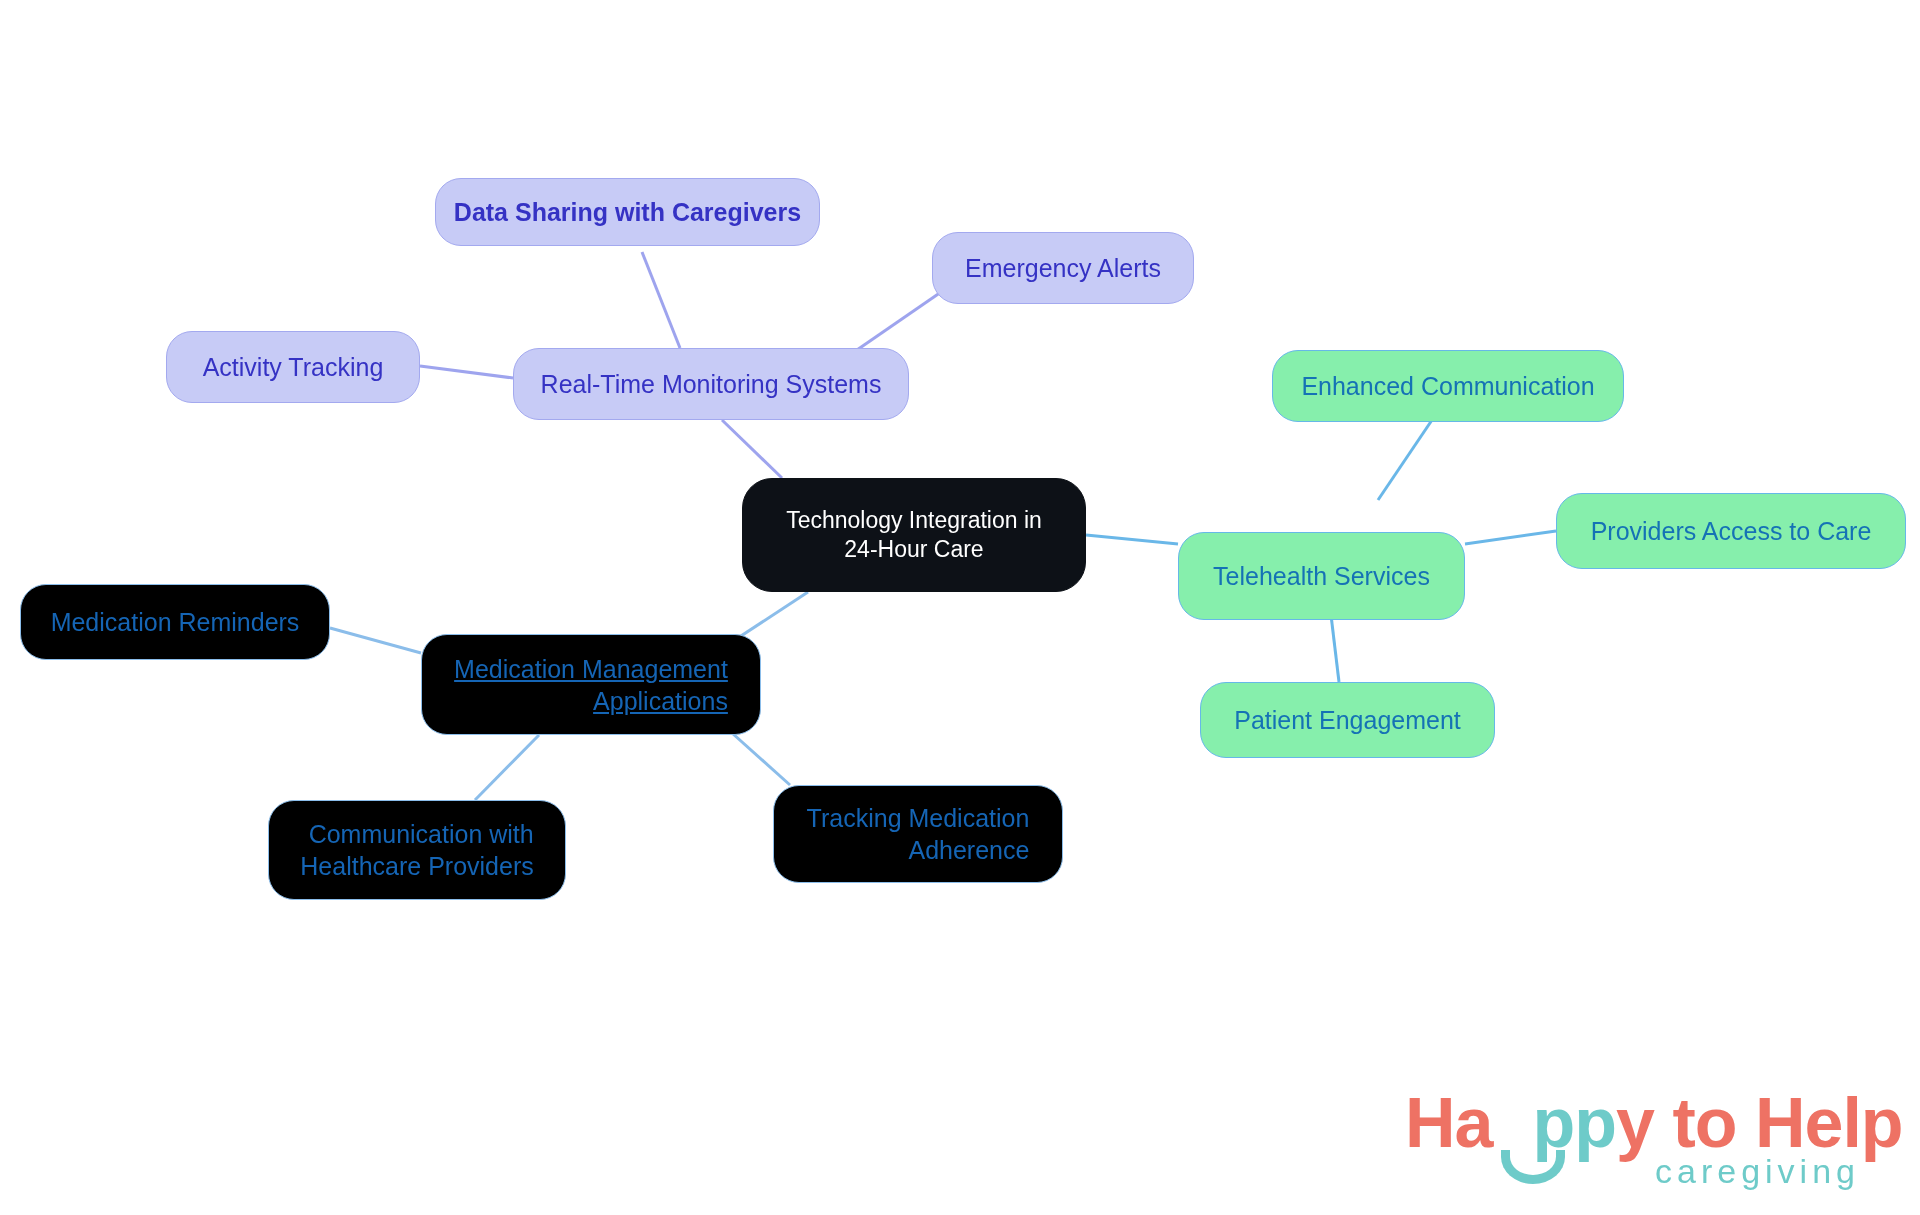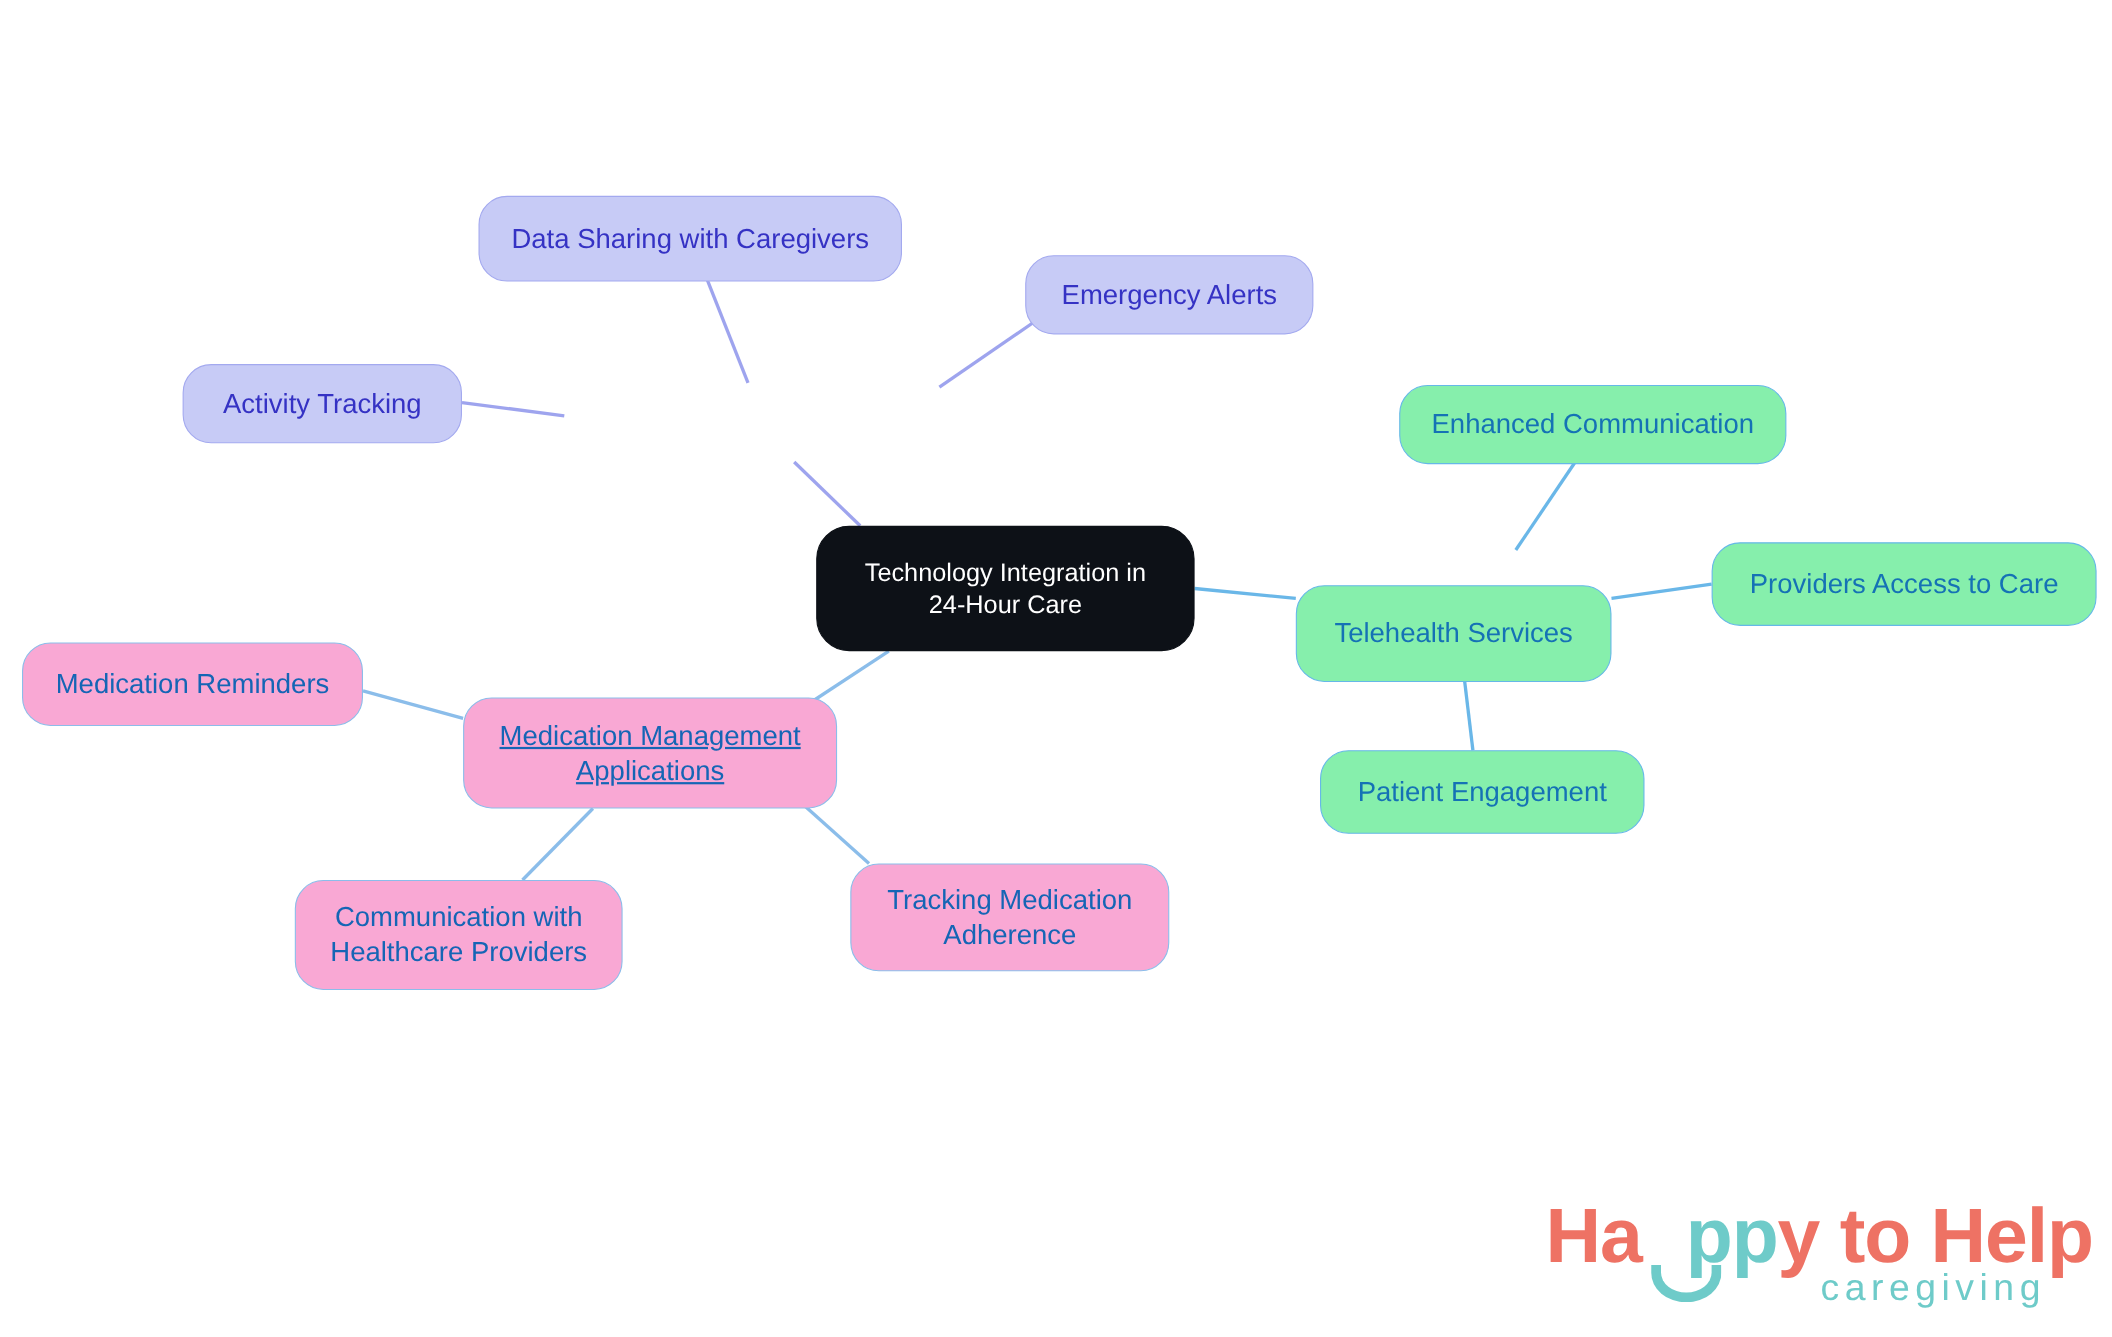--- a/index.html
+++ b/index.html
@@ -53,24 +53,25 @@
     color: #3532c4;
     font-size: 25px;
   }
   .node.blue-mid {
     background: #86efac;
     border-color: #66b8e8;
     color: #1572b5;
     font-size: 25px;
   }
   .node.blue-light {
-    background: #f9a8d4;
+    background: #000000;
     border-color: #8bbdea;
     color: #1565b5;
     font-size: 25px;
+    text-align: right;
   }
 
   
   #logo {
     position: absolute;
     left: 1405px;
     top: 1088px;
     width: 470px;
     height: 110px;
   }
@@ -129,22 +130,23 @@
     <line x1="1328" y1="590" x2="1339" y2="682" stroke="#6ab7e8" stroke-width="3"></line>
 
     <line x1="421" y1="653" x2="330" y2="628" stroke="#8bbdea" stroke-width="3"></line>
     <line x1="539" y1="735" x2="475" y2="800" stroke="#8bbdea" stroke-width="3"></line>
     <line x1="722" y1="724" x2="790" y2="785" stroke="#8bbdea" stroke-width="3"></line>
   </svg>
 
   <div class="node root" style="left:742px; top:478px; width:344px; height:114px;">Technology Integration in
 24-Hour Care</div>
 
+  <div class="node purple" style="left:513px; top:348px; width:396px; height:72px;">Real-Time Monitoring Systems</div>
 
-  <div class="node purple" style="left:435px; top:178px; width:385px; height:78px;">Data Sharing with Caregivers</div>
+  <div class="node purple" style="left:435px; top:178px; width:385px; height:68px;font-weight:bold;">Data Sharing with Caregivers</div>
 
   <div class="node purple" style="left:932px; top:232px; width:262px; height:72px;">Emergency Alerts</div>
 
   <div class="node purple" style="left:166px; top:331px; width:254px; height:72px;">Activity Tracking</div>
 
   <div class="node blue-mid" style="left:1178px; top:500px; width:287px; height:88px;margin-top:32px;">Telehealth Services</div>
 
   <div class="node blue-mid" style="left:1272px; top:350px; width:352px; height:72px;">Enhanced Communication</div>
 
   <div class="node blue-mid" style="left:1556px; top:493px; width:350px; height:76px;">Providers Access to Care</div>

